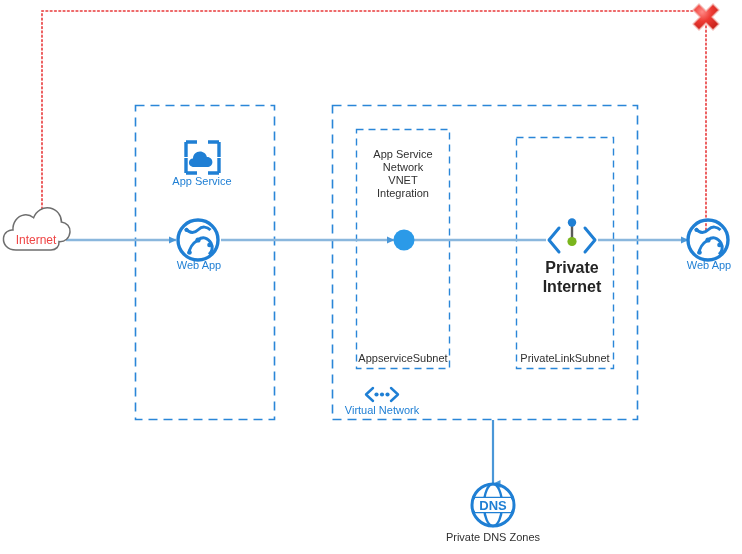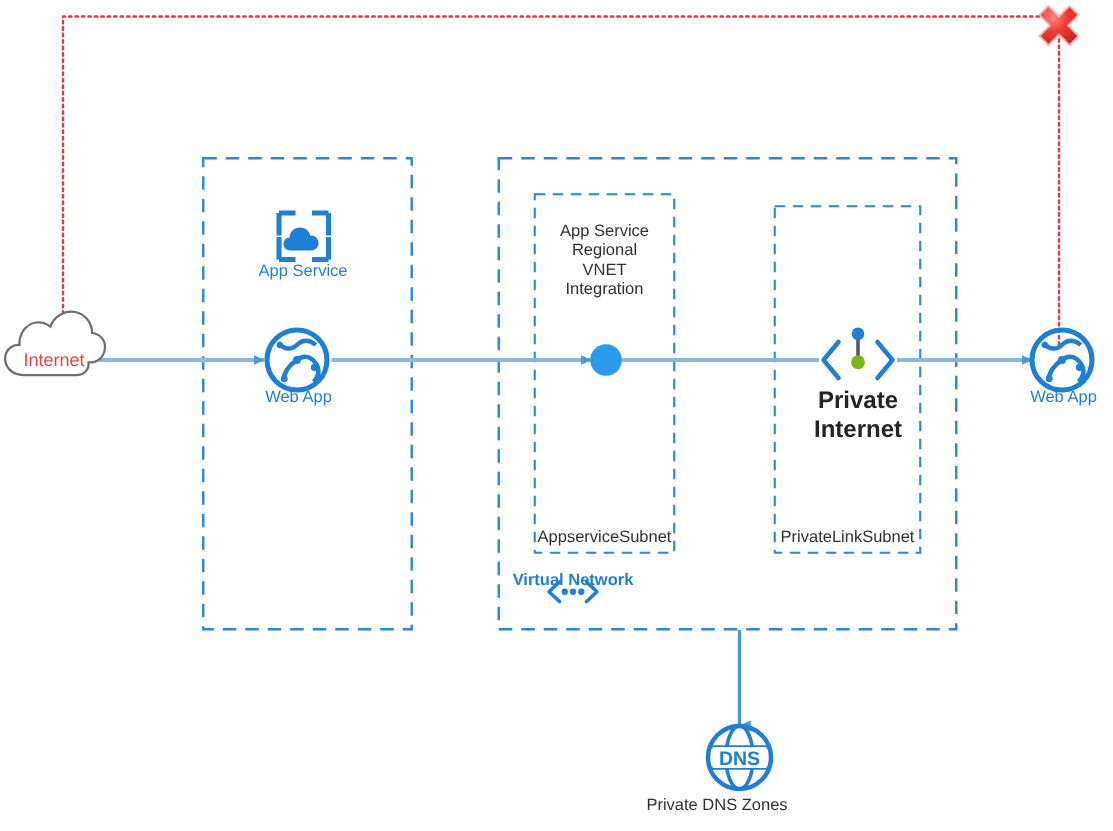--- a/index.html
+++ b/index.html
@@ -179,33 +179,33 @@
   </svg>
 
   <div class="lbl lbl-cloud ctr" style="left:36px; top:233px;">Internet</div>
 
   <div class="lbl lbl-blue ctr" style="left:202px; top:175px;">App Service</div>
 
   <div class="lbl lbl-blue ctr" style="left:199px; top:259px;">Web App</div>
 
   <div class="lbl lbl-dark ctr" style="left:403px; top:148px;">
     <div>App Service</div>
-    <div>Regional</div>
+    <div>Network</div>
     <div>VNET</div>
     <div>Integration</div>
   </div>
 
   <div class="lbl lbl-dark-b ctr" style="left:572px; top:259px;">
     <div>Private</div>
     <div>Internet</div>
   </div>
 
   <div class="lbl lbl-blue ctr" style="left:709px; top:259px;">Web App</div>
 
   <div class="lbl lbl-dark ctr" style="left:403px; top:352px;">AppserviceSubnet</div>
 
   <div class="lbl lbl-dark ctr" style="left:565px; top:352px;">PrivateLinkSubnet</div>
 
-  <div class="lbl lbl-blue ctr" style="left:382px; top:381px;font-weight:bold;">Virtual Network</div>
-
-  <div class="lbl lbl-dark ctr" style="left:478px; top:531px;">Private DNS Zones</div>
+  <div class="lbl lbl-blue ctr" style="left:382px; top:404px;">Virtual Network</div>
+
+  <div class="lbl lbl-dark ctr" style="left:493px; top:531px;">Private DNS Zones</div>
 
 </div>
 
 </body></html>

